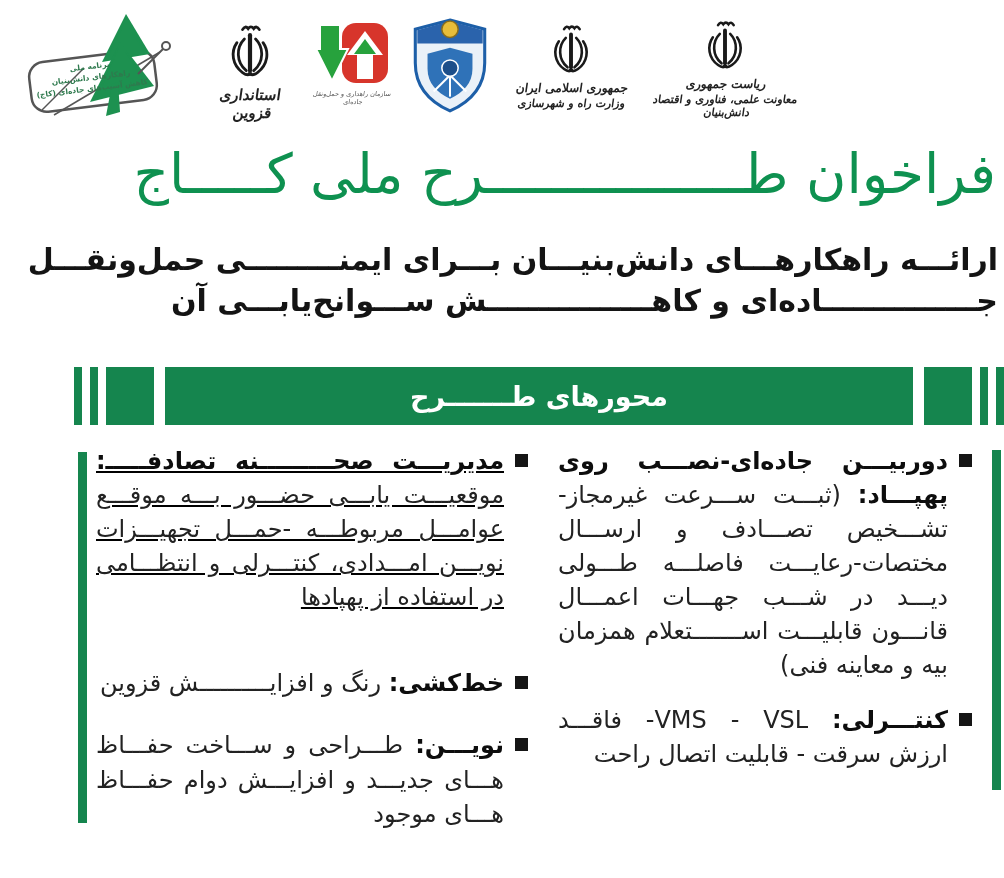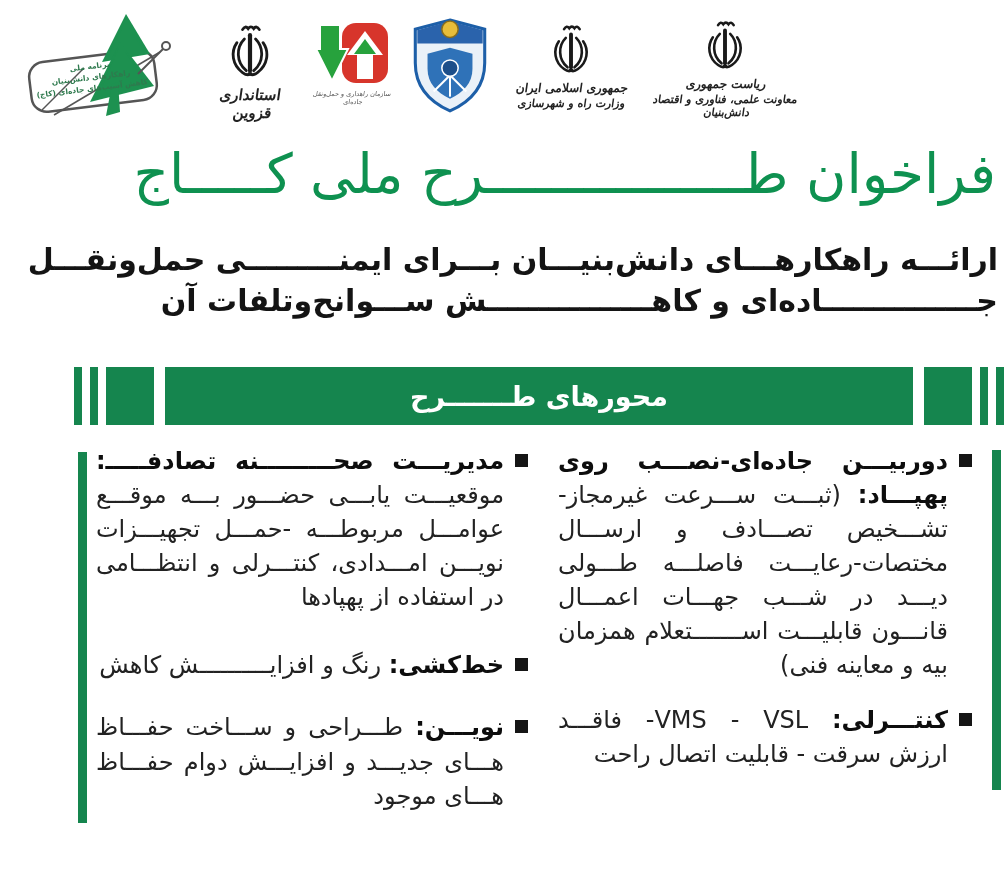--- a/index.html
+++ b/index.html
@@ -60,21 +60,21 @@
   
   .col{position:absolute;top:444px;direction:rtl;}
   #col-right{right:32px;width:414px;}
   #col-left{left:96px;width:432px;}
   .item{display:flex;gap:11px;margin-bottom:28px;}
   .item .bullet{flex:0 0 auto;width:13px;height:13px;background:#151515;margin-top:10px;}
   .item .txt{flex:1;font-size:24px;line-height:1.42;color:#222;text-align:justify;}
   .item .txt .ttl{font-weight:700;color:#0d0d0d;}
   .item .txt .bdy{font-weight:400;}
   #col-right .item:first-child{margin-bottom:20px;}
-  #col-left .item:first-child{margin-bottom:34px;}
+  #col-left .item:first-child{margin-bottom:52px;text-decoration:underline;}
   svg{display:block;}
 </style>
 </head>
 <body>
 
 <div id="poster" style="--green: #15854e; --green-title: #0e9150;">
 
   <svg width="0" height="0" style="position:absolute" aria-hidden="true">
     <symbol id="iran-emblem" viewBox="0 0 60 64">
       <g fill="none" stroke="#1a1a1a" stroke-width="3" stroke-linecap="round">
@@ -161,21 +161,21 @@
         <use href="#iran-emblem"></use>
       </svg>
     <div class="cap cap1">ریاست جمهوری</div>
     <div class="cap cap2">معاونت علمی، فناوری و اقتصاد دانش‌بنیان</div>
   </div>
 
   <div id="main-title">فراخوان طــــــــــــــــرح ملی کـــــاج</div>
 
   <div id="subtitle">
     <div>ارائـــه راهکارهـــای دانش‌بنیـــان بـــرای ایمنـــــــــی حمل‌ونقـــل</div>
-    <div>جـــــــــــــــاده‌ای و کاهــــــــــــــــش ســـوانح‌وتلفات آن</div>
+    <div>جـــــــــــــــاده‌ای و کاهــــــــــــــــش ســـوانح‌یابـــی آن</div>
   </div>
 
   <div id="banner">
     <div class="sp lead"></div>
     <div class="seg thin"></div>
     <div class="sp g8"></div>
     <div class="seg thin"></div>
     <div class="sp g8"></div>
     <div class="seg blk"></div>
     <div class="sp g11"></div>
@@ -205,21 +205,21 @@
 
   </div>
 
   <div id="col-left" class="col">
     <div class="item">
       <span class="bullet"></span>
       <div class="txt"><span class="ttl">مدیریـــت صحـــــــــنه تصادفـــــ:</span> <span class="bdy">موقعیـــت یابـــی حضـــور بـــه موقـــع عوامـــل مربوطـــه -حمـــل تجهیـــزات نویـــن امـــدادی، کنتـــرلی و انتظـــامی در استفاده از پهپادها</span></div>
     </div>
     <div class="item">
       <span class="bullet"></span>
-      <div class="txt"><span class="ttl">خط‌کشی:</span> <span class="bdy">رنگ و افزایــــــــــش کاهش</span></div>
+      <div class="txt"><span class="ttl">خط‌کشی:</span> <span class="bdy">رنگ و افزایــــــــــش قزوین</span></div>
     </div>
     <div class="item">
       <span class="bullet"></span>
       <div class="txt"><span class="ttl">نویـــن:</span> <span class="bdy">طـــراحی و ســـاخت حفـــاظ هـــای جدیـــد و افزایـــش دوام حفـــاظ هـــای موجود</span></div>
     </div>
   </div>
 
 </div>
 
 </body></html>

